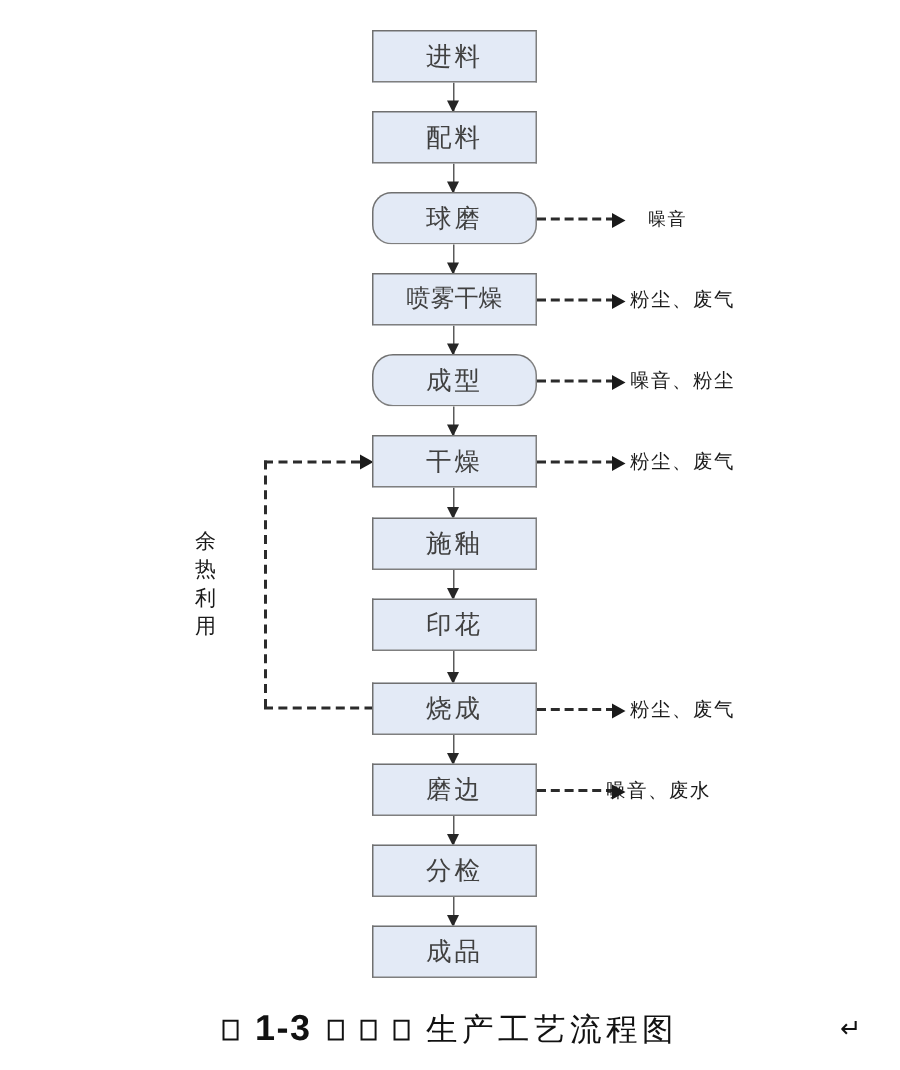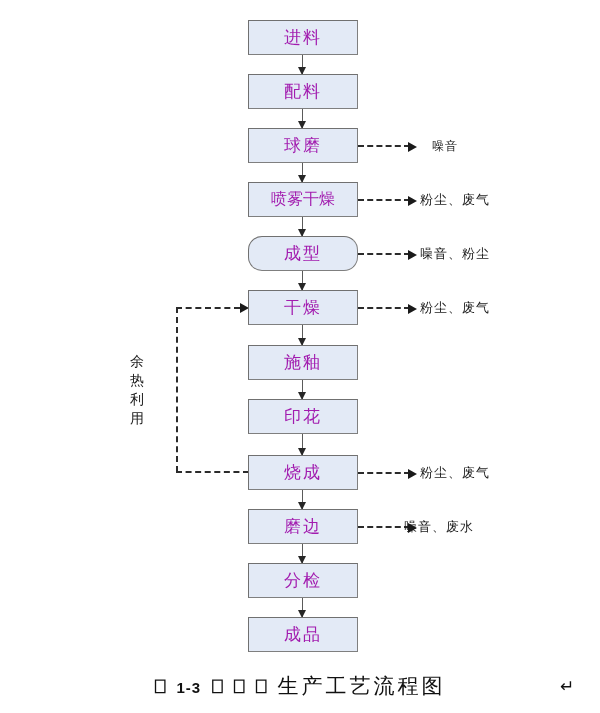--- a/index.html
+++ b/index.html
@@ -27,21 +27,21 @@
     box-sizing: border-box;
     background: #e3eaf6;
     border: 1px solid #7f7f7f;
     border-top-color: #707070;
     border-left-color: #707070;
     display: flex;
     align-items: center;
     justify-content: center;
     font-family: "Liberation Serif", "DejaVu Serif", serif;
     font-size: 17px;
-    color: #a21caf;
+    color: #404040;
     letter-spacing: 2px;
     white-space: nowrap;
   }
   .node.narrowtext { font-size: 16px; letter-spacing: 0px; }
 
   
   .vconn {
     position: absolute;
     left: 302px;
     width: 1px;
@@ -131,21 +131,21 @@
     white-space: pre;
   }
   #caption .tofu {
     font-family: "Liberation Sans", "DejaVu Sans", sans-serif;
     font-weight: bold;
     font-size: 19px;
   }
   #caption .num {
     font-family: "Liberation Sans", "DejaVu Sans", sans-serif;
     font-weight: bold;
-    font-size: 15px;
+    font-size: 24px;
     letter-spacing: 1px;
   }
   #caption .title { letter-spacing: 3px; }
   #pilcrow {
     position: absolute;
     left: 560px;
     top: 676px;
     font-family: "Liberation Sans", "DejaVu Sans", sans-serif;
     font-size: 17px;
     color: #111111;
@@ -193,21 +193,21 @@
   <div class="emit-label" style="left:420px; top:299px;">粉尘、废气</div>
 
   <div class="emit" style="left:358px; top:472px; width:52px;"></div>
   <div class="emit-label" style="left:420px; top:464px;">粉尘、废气</div>
 
   <div class="emit" style="left:358px; top:526px; width:52px;"></div>
   <div class="emit-label" style="left:404px; top:518px;">噪音、废水</div>
 
   <div class="node" style="top:20px;">进料</div>
   <div class="node" style="top:74px;">配料</div>
-  <div class="node" style="top:128px;">球磨</div>
+  <div class="node" style="top:128px;border-radius:13px;">球磨</div>
   <div class="node narrowtext" style="top:182px;">喷雾干燥</div>
   <div class="node" style="top:236px;border-radius:14px;">成型</div>
   <div class="node" style="top:345px;">施釉</div>
   <div class="node" style="top:290px;">干燥</div>
   <div class="node" style="top:399px;">印花</div>
   <div class="node" style="top:455px;">烧成</div>
   <div class="node" style="top:509px;">磨边</div>
   <div class="node" style="top:563px;">分检</div>
   <div class="node" style="top:617px;">成品</div>
 

